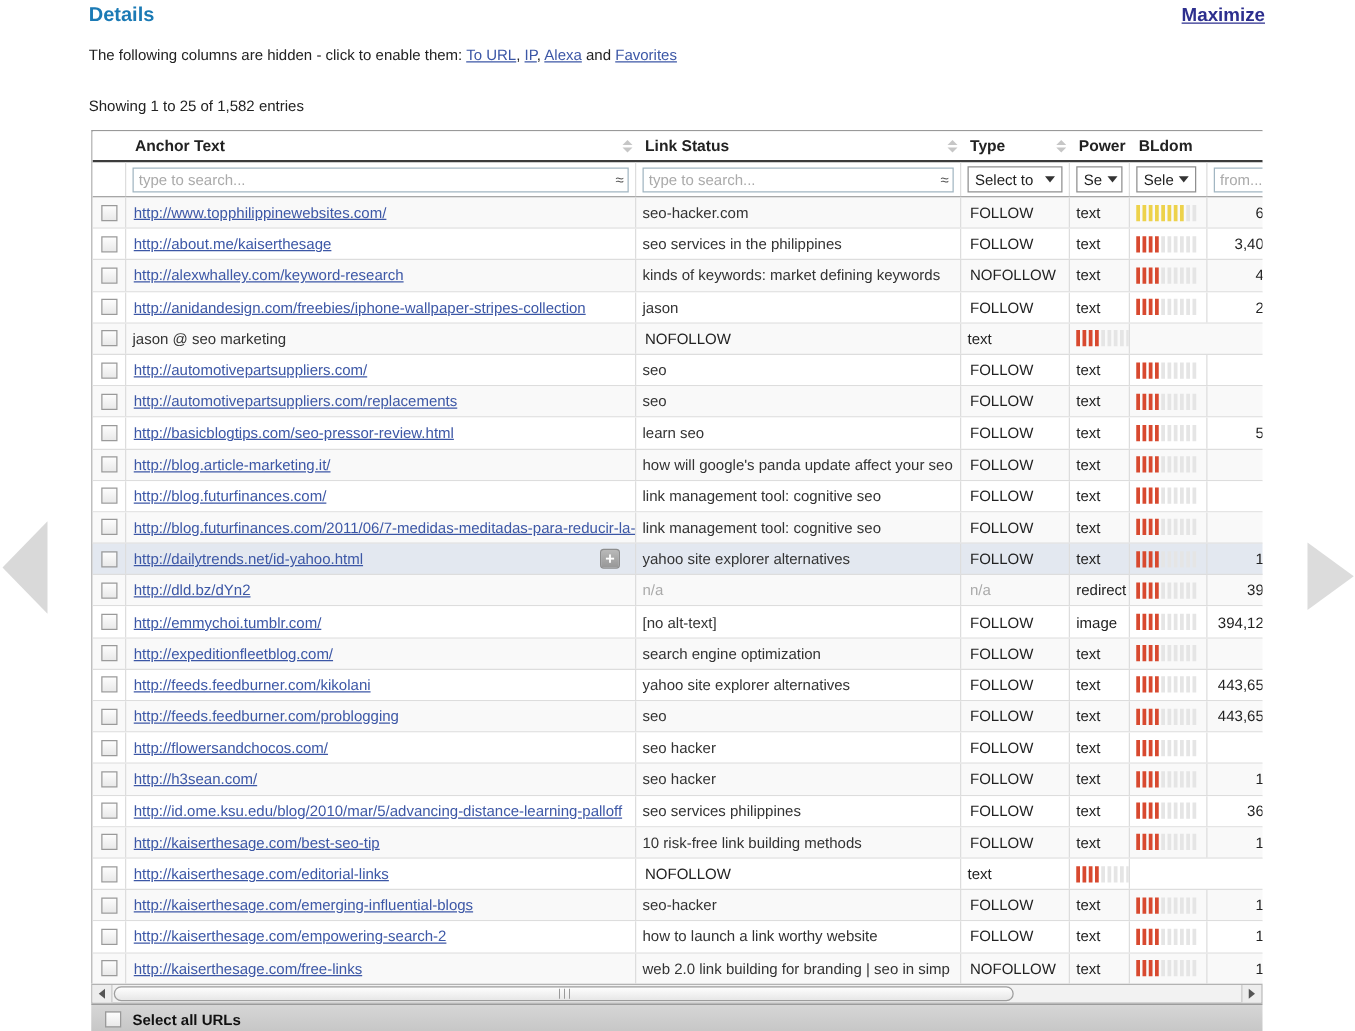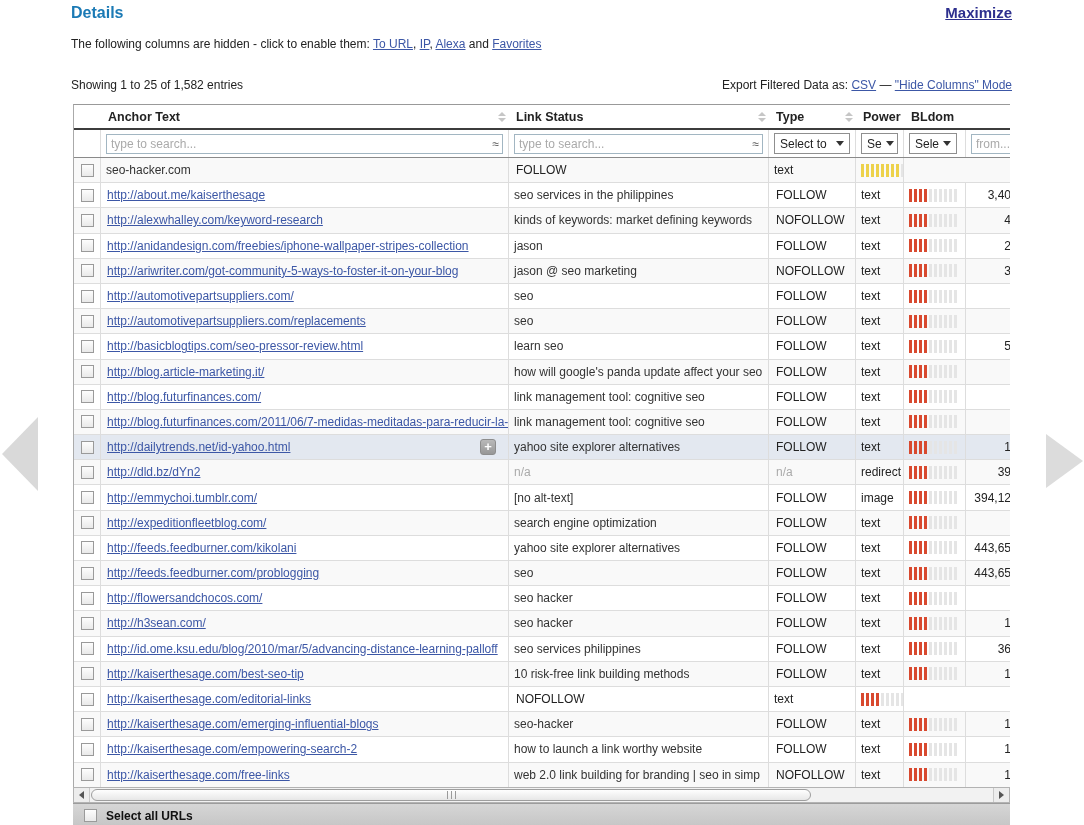--- a/index.html
+++ b/index.html
@@ -91,23 +91,20 @@
 
   <div class="h-details">Details</div>
   <a class="maximize">Maximize</a>
 
   <div class="hiddenline">
     <span>The following columns are hidden - click to enable them: </span><a>To URL</a><span>, </span><a>IP</a><span>, </span><a>Alexa</a><span> and </span><a>Favorites</a>
   </div>
 
   <div class="showing">Showing 1 to 25 of 1,582 entries</div>
 
-  <div class="exportline">
-    <span>Export Filtered Data as: </span><a>CSV</a><span> — </span><a>"Hide Columns" Mode</a>
-  </div>
 
   <div class="twrap">
 
     <div class="grid thead">
       <div class="th"></div>
       <div class="th">
         <span>Anchor Text</span>
         <span class="sort2">
             <i class="up"></i>
             <i class="dn"></i>
@@ -173,20 +170,23 @@
           <input type="text" placeholder="from..." style="">
         </div>
       </div>
     </div>
 
     <div id="tbody">
         <div class="grid trow odd">
           <div class="td c-check">
             <span class="cb"></span>
           </div>
+          <div class="td c-url">
+            <a>http://www.topphilippinewebsites.com/</a>
+          </div>
           <div class="td c-anchor">seo-hacker.com</div>
           <div class="td c-status">FOLLOW</div>
           <div class="td c-type">text</div>
           <div class="td c-power">
             <span class="pwr">
               <i style="background: rgb(237, 210, 75);"></i>
               <i style="background: rgb(237, 210, 75);"></i>
               <i style="background: rgb(237, 210, 75);"></i>
               <i style="background: rgb(237, 210, 75);"></i>
               <i style="background: rgb(237, 210, 75);"></i>
@@ -274,23 +274,20 @@
               <i style="background: rgb(229, 229, 229);"></i>
               <i style="background: rgb(229, 229, 229);"></i>
             </span>
           </div>
           <div class="td c-bldom">2</div>
         </div>
         <div class="grid trow odd">
           <div class="td c-check">
             <span class="cb"></span>
           </div>
-          <div class="td c-url">
-            <a>http://ariwriter.com/got-community-5-ways-to-foster-it-on-your-blog</a>
-          </div>
           <div class="td c-anchor">jason @ seo marketing</div>
           <div class="td c-status">NOFOLLOW</div>
           <div class="td c-type">text</div>
           <div class="td c-power">
             <span class="pwr">
               <i style="background: rgb(216, 73, 47);"></i>
               <i style="background: rgb(216, 73, 47);"></i>
               <i style="background: rgb(216, 73, 47);"></i>
               <i style="background: rgb(216, 73, 47);"></i>
               <i style="background: rgb(229, 229, 229);"></i>

